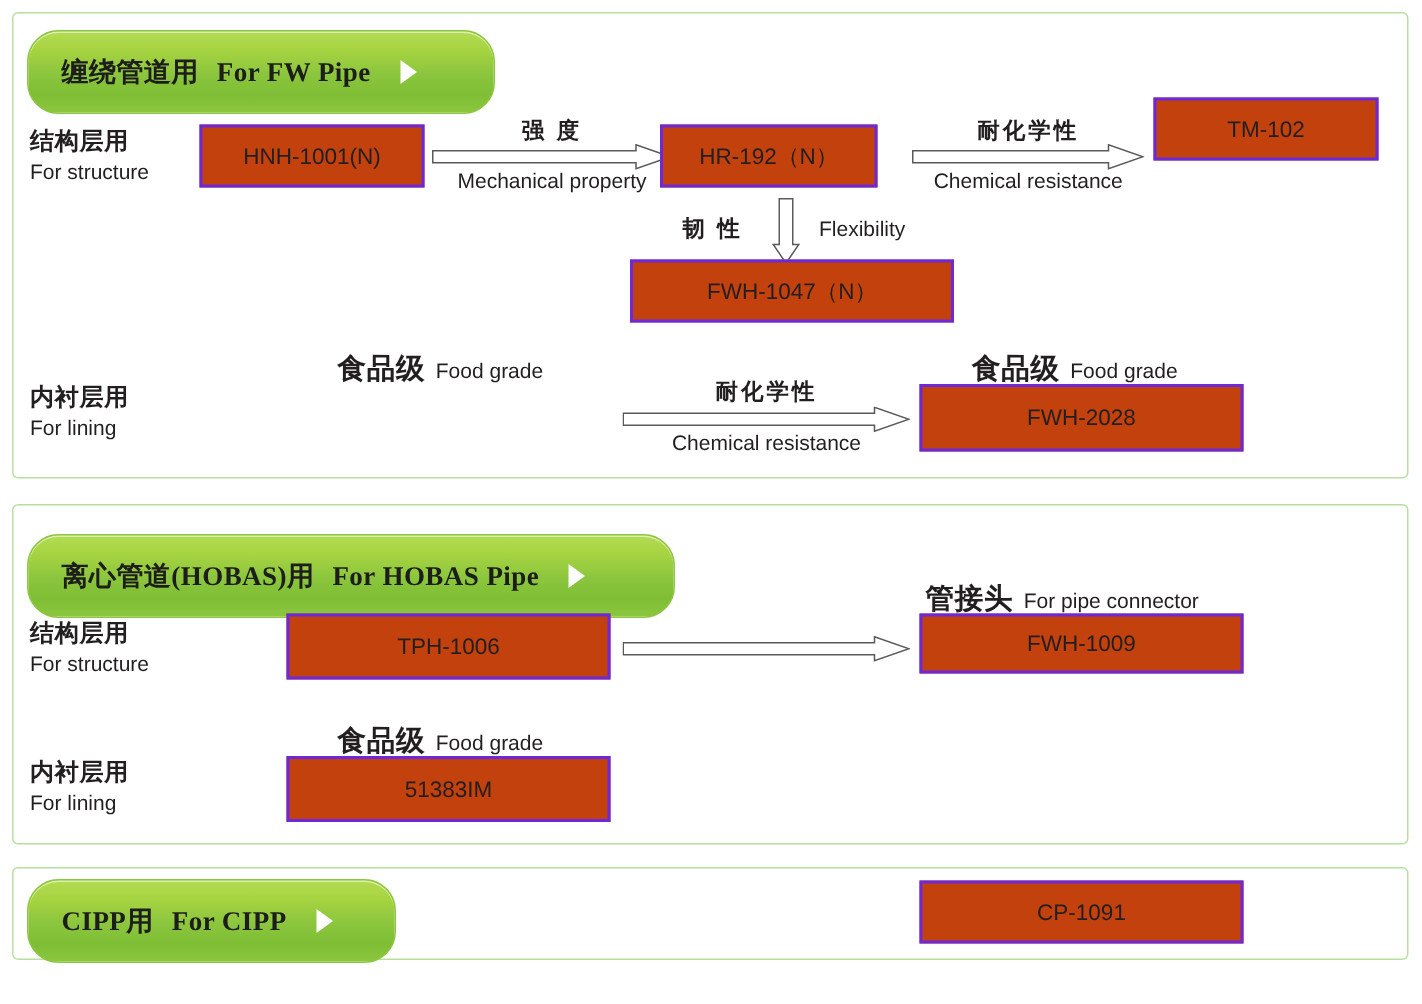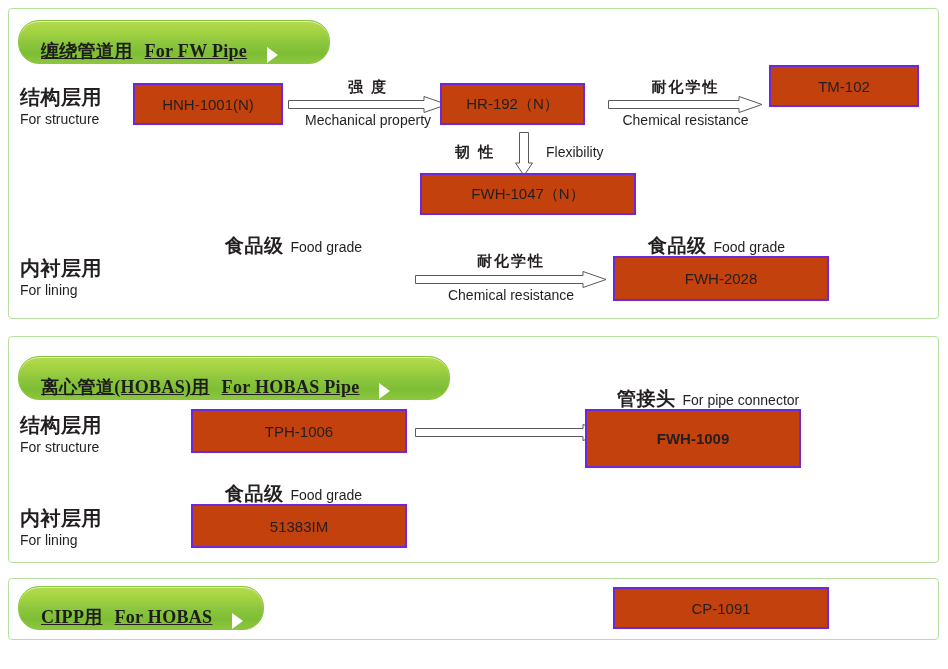--- a/index.html
+++ b/index.html
@@ -30,33 +30,32 @@
     background: #ffffff;
   }
   #panel-fw    { left: 8px;  top: 8px;   width: 931px; height: 311px; }
   #panel-hobas { left: 8px;  top: 336px; width: 931px; height: 227px; }
   #panel-cipp  { left: 8px;  top: 578px; width: 931px; height: 62px;  }
 
   
   .pill {
     position: absolute;
     box-sizing: border-box;
-    height: 44px;
+    height: 56px;
     border-radius: 21px;
     background: linear-gradient(to bottom,
                 #b4db53 0%,
                 #a7d441 22%,
                 #8cc63e 52%,
                 #7ebe34 78%,
                 #8cc63f 100%);
     border: 1px solid #8cc63f;
     box-shadow: inset 0 1px 0 rgba(255,255,255,0.55);
     display: flex;
-    align-items: flex-end;
-    text-decoration: underline;
+    align-items: center;
   }
   .pill-text {
     font-family: "Liberation Serif", "DejaVu Serif", serif;
     font-weight: bold;
     font-size: 18px;
     color: #1d1d1b;
     white-space: nowrap;
     margin-left: 22px;
     letter-spacing: 0.3px;
   }
@@ -73,21 +72,21 @@
   #pill-cipp  { left: 18px; top: 586px; width: 246px; }
 
   
   .rowlabel {
     position: absolute;
     line-height: 1.32;
     white-space: nowrap;
   }
   .rowlabel .cn {
     display: block;
-    font-size: 20px;
+    font-size: 16px;
     font-weight: bold;
     color: #231f20;
     letter-spacing: 0.5px;
   }
   .rowlabel .en {
     display: block;
     font-size: 14px;
     color: #231f20;
   }
   #label-fw-structure   { left: 20px; top: 84px;  }
@@ -108,21 +107,21 @@
     color: #231f20;
     white-space: nowrap;
   }
   #box-hnh1001  { left: 133px; top: 83px;  width: 150px; height: 42px; }
   #box-hr192    { left: 440px; top: 83px;  width: 145px; height: 42px; }
   #box-tm102    { left: 769px; top: 65px;  width: 150px; height: 42px; }
   #box-fwh1047  { left: 420px; top: 173px; width: 216px; height: 42px; }
   #box-tm196    { left: 191px; top: 256px; width: 216px; height: 45px; }
   #box-fwh2028  { left: 613px; top: 256px; width: 216px; height: 45px; align-items: center; }
   #box-tph1006  { left: 191px; top: 409px; width: 216px; height: 44px; }
-  #box-fwh1009  { left: 585px; top: 409px; width: 216px; height: 59px; font-weight: bold; }
+  #box-fwh1009  { left: 613px; top: 409px; width: 216px; height: 40px; }
   #box-51383im  { left: 191px; top: 504px; width: 216px; height: 44px; }
   #box-cp1091   { left: 613px; top: 587px; width: 216px; height: 42px; }
 
   
   .boxcaption {
     position: absolute;
     white-space: nowrap;
     font-size: 14px;
     color: #231f20;
   }
@@ -289,21 +288,21 @@
   <div class="boxcaption" id="cap-51383im">
     <span class="cn">食品级</span><span class="en">Food grade</span>
   </div>
   <div class="pbox" id="box-51383im">
       <span>51383IM</span>
     </div>
 
   <div class="panel" id="panel-cipp"></div>
 
   <div class="pill" id="pill-cipp">
-    <span class="pill-text"><span>CIPP用</span><span class="en">For HOBAS</span></span>
+    <span class="pill-text"><span>CIPP用</span><span class="en">For CIPP</span></span>
     <span class="pill-arrow"></span>
   </div>
 
   <div class="pbox" id="box-cp1091">
       <span>CP-1091</span>
     </div>
 
 </div>
 
 </body></html>

